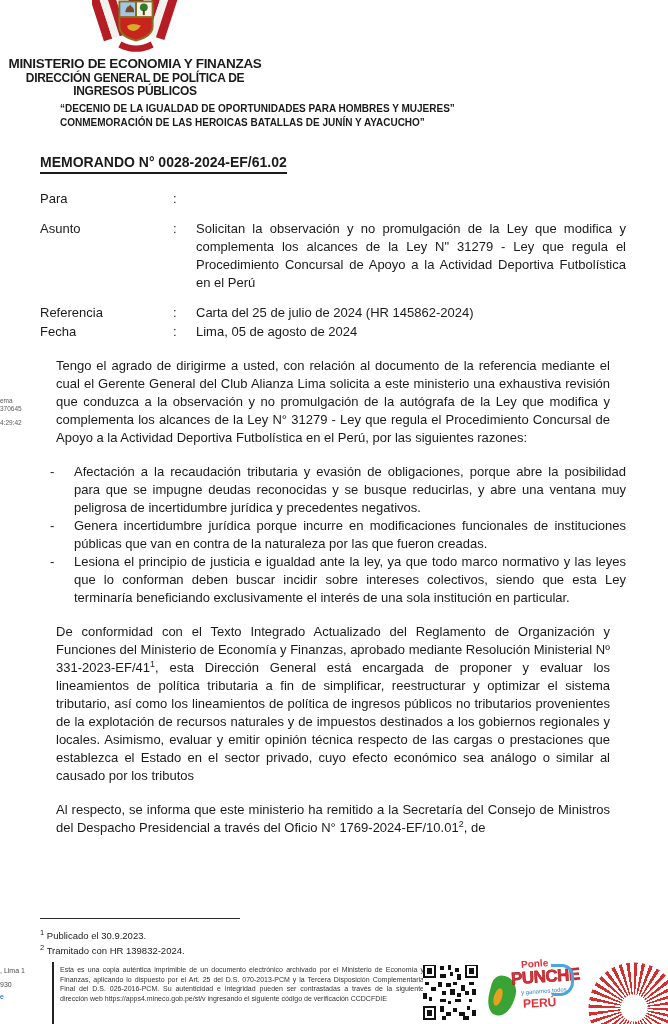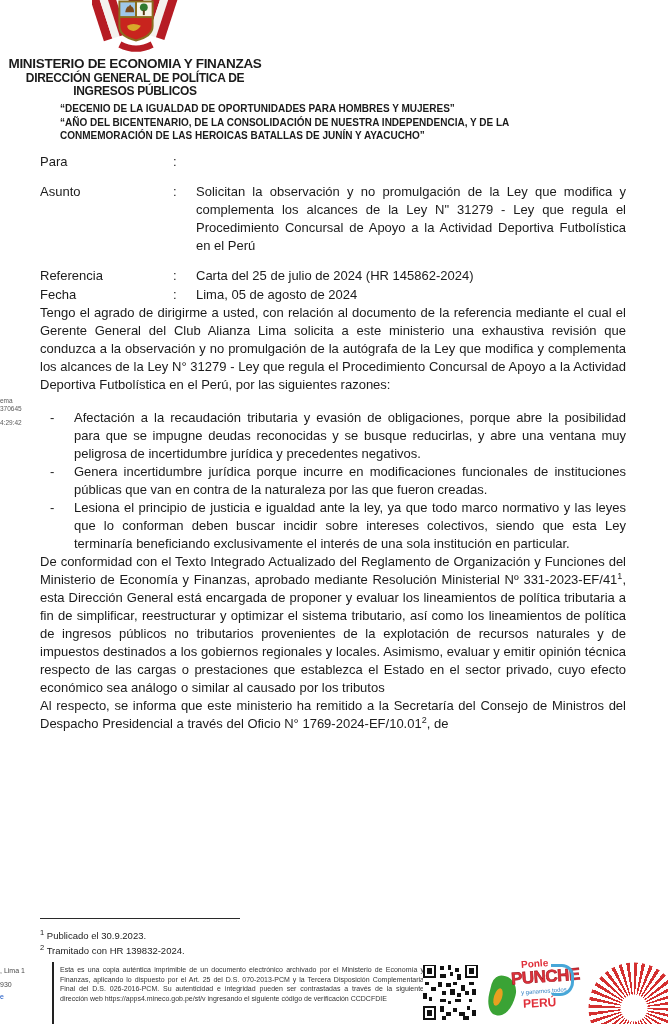--- a/index.html
+++ b/index.html
@@ -16,21 +16,21 @@
          font-weight:bold;font-size:10px;line-height:13.5px;}
 
   
   .content{position:absolute;left:40px;top:153px;width:586px;font-size:13px;line-height:18px;}
   .doc-title{display:inline-block;font-size:14px;font-weight:bold;
              border-bottom:2px solid #1b1b1b;padding-bottom:1px;margin-bottom:16px;}
   .meta-row{display:grid;grid-template-columns:133px 23px 1fr;}
   .meta-row + .meta-row{margin-top:15px;}
   .meta-val{text-align:justify;}
   .bold{font-weight:bold;}
-  p.body-par{margin:0;text-align:justify;} .mt16{margin-top:16px;} .mt12{margin-top:12px;} .mt19{margin-top:19px;}
+  p.body-par{margin:16px;text-align:justify;} .mt16{margin-top:16px;} .mt12{margin-top:12px;} .mt19{margin-top:19px;}
   ul.reasons{list-style:none;margin:15px 0 0 0;padding:0 0 0 8px;}
   ul.reasons li{display:grid;grid-template-columns:26px 1fr;}
   ul.reasons .dash{padding-left:2px;}
   ul.reasons .li-text{text-align:justify;}
   sup{font-size:9px;line-height:0;}
 
   
   .fn-rule{position:absolute;left:40px;top:918px;width:200px;border-top:1.5px solid #2a2a2a;}
   .footnotes{position:absolute;left:40px;top:928px;width:400px;font-size:9.5px;line-height:15px;}
   .footnotes sup{font-size:7.5px;}
@@ -96,30 +96,30 @@
     <path d="M36 42 q6 -4 14 0 q-4 6 -9 5 q-5 -1 -5 -5 z" fill="#d8a92a"></path>
 
     <path d="M30 58 q15 8 30 0 l3 6 q-18 9 -36 0 z" fill="#b61c24"></path>
   </svg>
 
   <div class="ministry">MINISTERIO DE ECONOMIA Y FINANZAS</div>
   <div class="direction">DIRECCIÓN GENERAL DE POLÍTICA DE INGRESOS PÚBLICOS</div>
 
   <div class="motto">
     <div>“DECENIO DE LA IGUALDAD DE OPORTUNIDADES PARA HOMBRES Y MUJERES”</div>
-    <div>“AÑO DEL BICENTENARIO, DE LA CONSOLIDACIÓN DE NUESTRA INDEPENDENCIA, Y DE LA</div>
     <div>CONMEMORACIÓN DE LAS HEROICAS BATALLAS DE JUNÍN Y AYACUCHO”</div>
   </div>
 
   <div class="stamp-frag" style="top:397px">ema</div>
   <div class="stamp-frag" style="top:405px">370645</div>
   <div class="stamp-frag" style="top:419px">4:29:42</div>
 
   <div class="content">
 
+    <div class="doc-title">MEMORANDO N° 0028-2024-EF/61.02</div>
 
     <div class="meta-row">
       <div>Para</div>
       <div>:</div>
     </div>
 
     <div class="meta-row" style="margin-top:12px">
       <div>Asunto</div>
       <div>:</div>
       <div class="meta-val">Solicitan la observación y no promulgación de la Ley que modifica y complementa los alcances de la Ley N" 31279 - Ley que regula el Procedimiento Concursal de Apoyo a la Actividad Deportiva Futbolística en el Perú</div>

